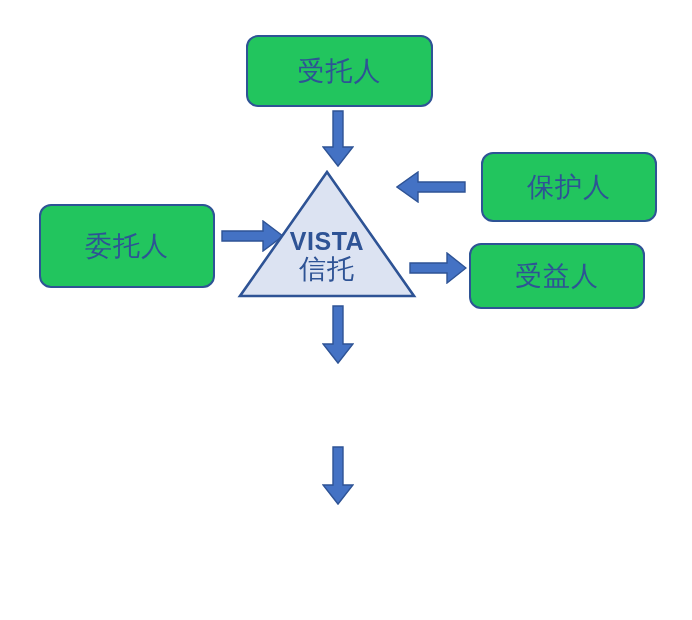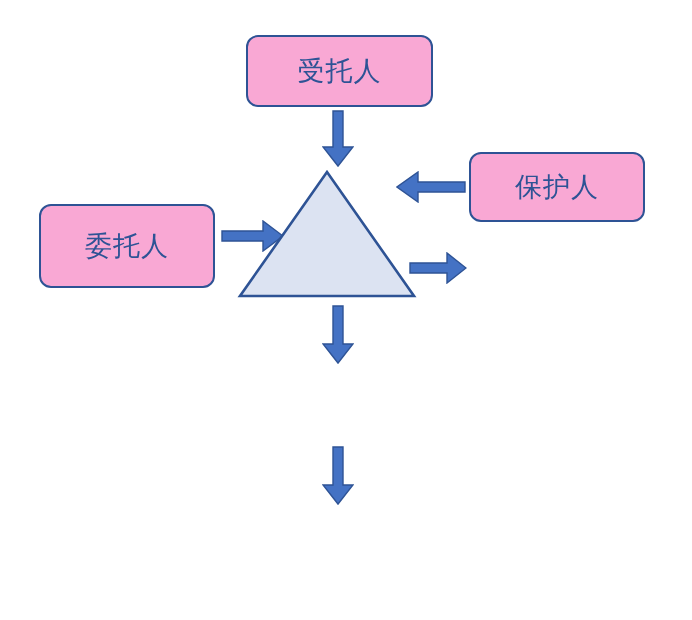--- a/index.html
+++ b/index.html
@@ -14,21 +14,21 @@
   #canvas {
     position: relative;
     width: 692px;
     height: 620px;
     background: #ffffff;
     overflow: hidden;
   }
   .node {
     position: absolute;
     box-sizing: border-box;
-    background: #f9a8d4;
+    background: #22c55e;
     border: 2.5px solid #2e5395;
     border-radius: 12px;
     display: flex;
     align-items: center;
     justify-content: center;
     color: #2e5395;
     letter-spacing: 1px;
   }
   .node .label {
     font-size: 27px;
@@ -114,28 +114,33 @@
   </div>
 
   <div class="node" style="left:246px; top:35px; width:187px; height:72px;">
     <span class="label">受托人</span>
   </div>
 
   <div class="node" style="left:39px; top:204px; width:176px; height:84px;">
     <span class="label">委托人</span>
   </div>
 
-  <div class="node" style="left:469px; top:152px; width:176px; height:70px;">
+  <div class="node" style="left:481px; top:152px; width:176px; height:70px;">
     <span class="label">保护人</span>
   </div>
 
+  <div class="node" style="left:469px; top:243px; width:176px; height:66px;">
+    <span class="label">受益人</span>
+  </div>
 
   <div class="tri-wrap" style="left:238px; top:170px; width:178px; height:128px;">
     <svg width="178" height="128" viewBox="0 0 178 128">
       <polygon points="89,2 176,126 2,126" fill="#dce3f2" stroke="#2e5395" stroke-width="2.6" stroke-linejoin="miter"></polygon>
     </svg>
     <div class="tri-text" style="top:58px;">
+      <span class="t-vista">VISTA</span>
+      <span class="t-cn">信托</span>
     </div>
   </div>
 
 
 
 </div>
 
 </body></html>

